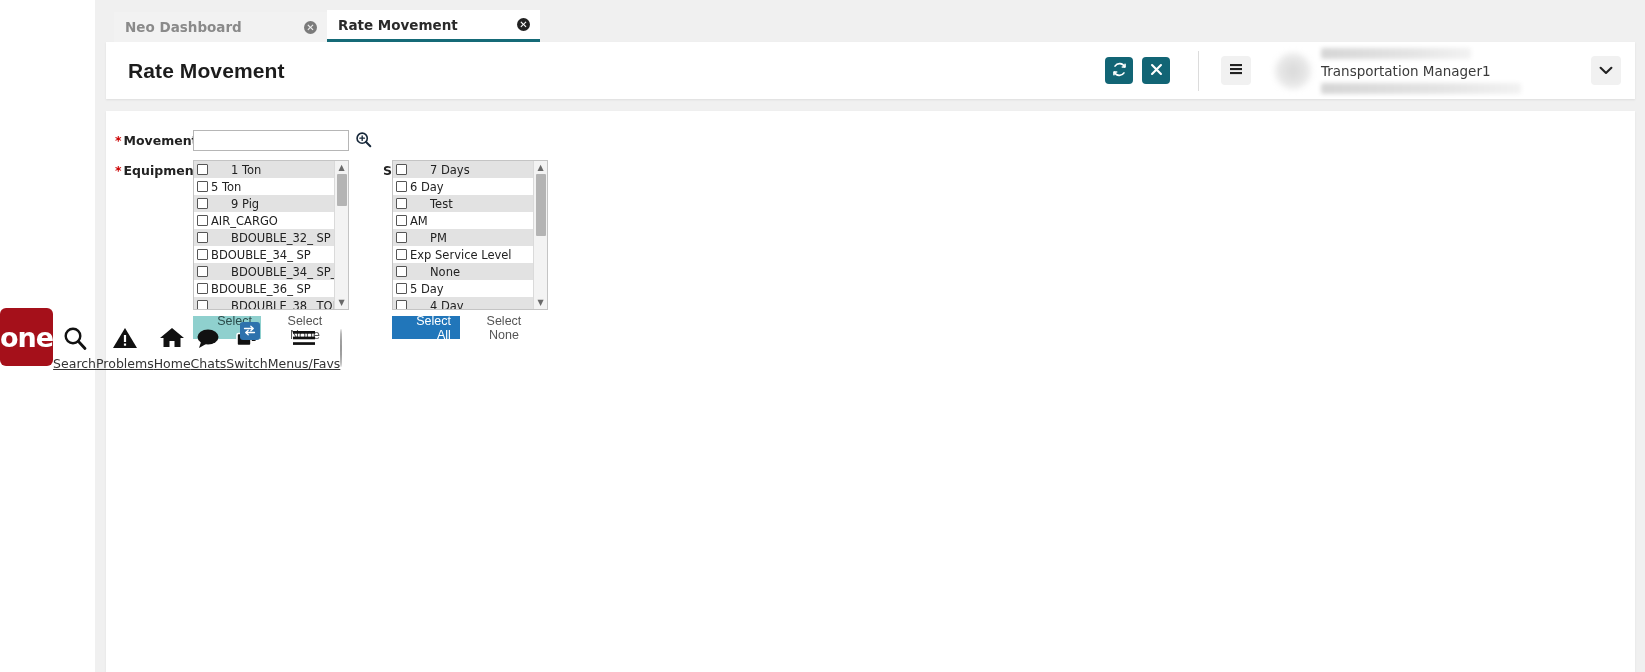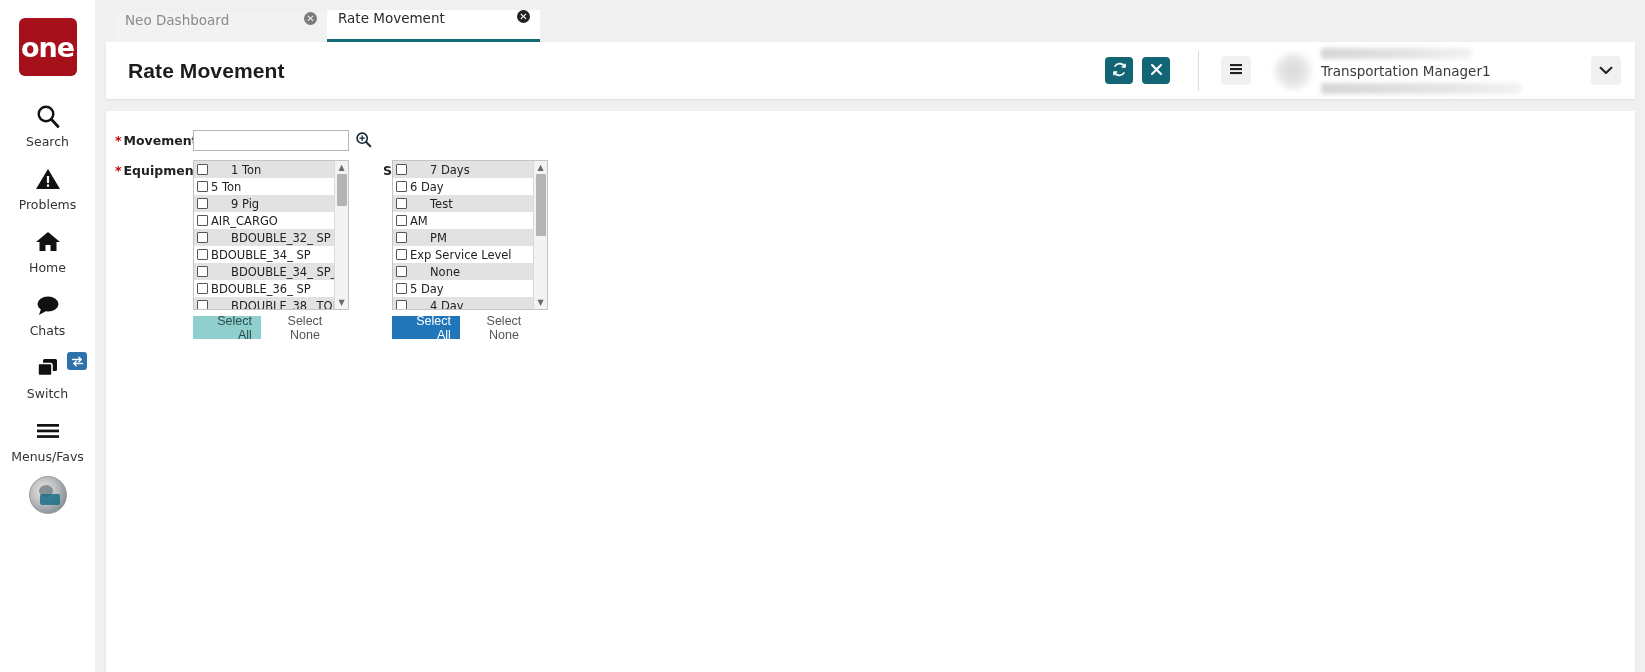--- a/index.html
+++ b/index.html
@@ -11,21 +11,21 @@
     background: #f0f0f0;
     font-family: "Liberation Sans", sans-serif;
   }
   body { display: flex; }
 
   
   .sidebar {
     width: 95px; height: 672px;
     background: #ffffff;
     flex: 0 0 95px;
-    display: flex; flex-direction: column; align-items: center;
+    display: flex; flex-direction: row; align-items: center;
     padding-top: 18px;
     position: relative;
     z-index: 5;
   }
   .logo {
     width: 58px; height: 58px; border-radius: 6px;
     background: #a5101a;
     display: flex; align-items: center; justify-content: center;
     margin-bottom: 16px;
   }
@@ -41,20 +41,21 @@
     cursor: pointer;
     position: relative;
   }
   .nav-icon {
     height: 30px; display: flex; align-items: center; justify-content: center;
     color: #1a1a1a;
   }
   .nav-label {
     font-size: 12.5px; color: #333; margin-top: 3px;
     font-family: "DejaVu Sans", sans-serif;
+    text-decoration: underline;
   }
   .switch-badge {
     position: absolute;
     right: 8px; top: 8px;
     width: 20px; height: 18px; border-radius: 3px;
     background: #2e72ad;
     display: flex; align-items: center; justify-content: center;
     color: #fff; font-size: 11px; line-height: 1;
   }
   .avatar-photo {
@@ -90,28 +91,29 @@
 
   
   .tabbar {
     height: 30px;
     display: flex; align-items: flex-end;
     padding-left: 8px;
     flex: 0 0 30px;
   }
   .tab {
     height: 30px; width: 213px;
-    display: flex; align-items: flex-start;
+    display: flex; align-items: center;
     padding: 0 10px 0 11px;
     font-size: 13.5px;
     background: #f2f2f2;
     color: #8a8a8a;
     position: relative;
     cursor: pointer;
     font-family: "DejaVu Sans", sans-serif;
+    font-weight: bold;
   }
   .tab.active {
     background: #ffffff;
     color: #2a2a2a;
     border-bottom: 3px solid #156a77;
     height: 32px;
   }
   .tab-label { flex: 1 1 auto; white-space: nowrap; overflow: hidden; }
   .tab-close {
     width: 13px; height: 13px; border-radius: 50%;

